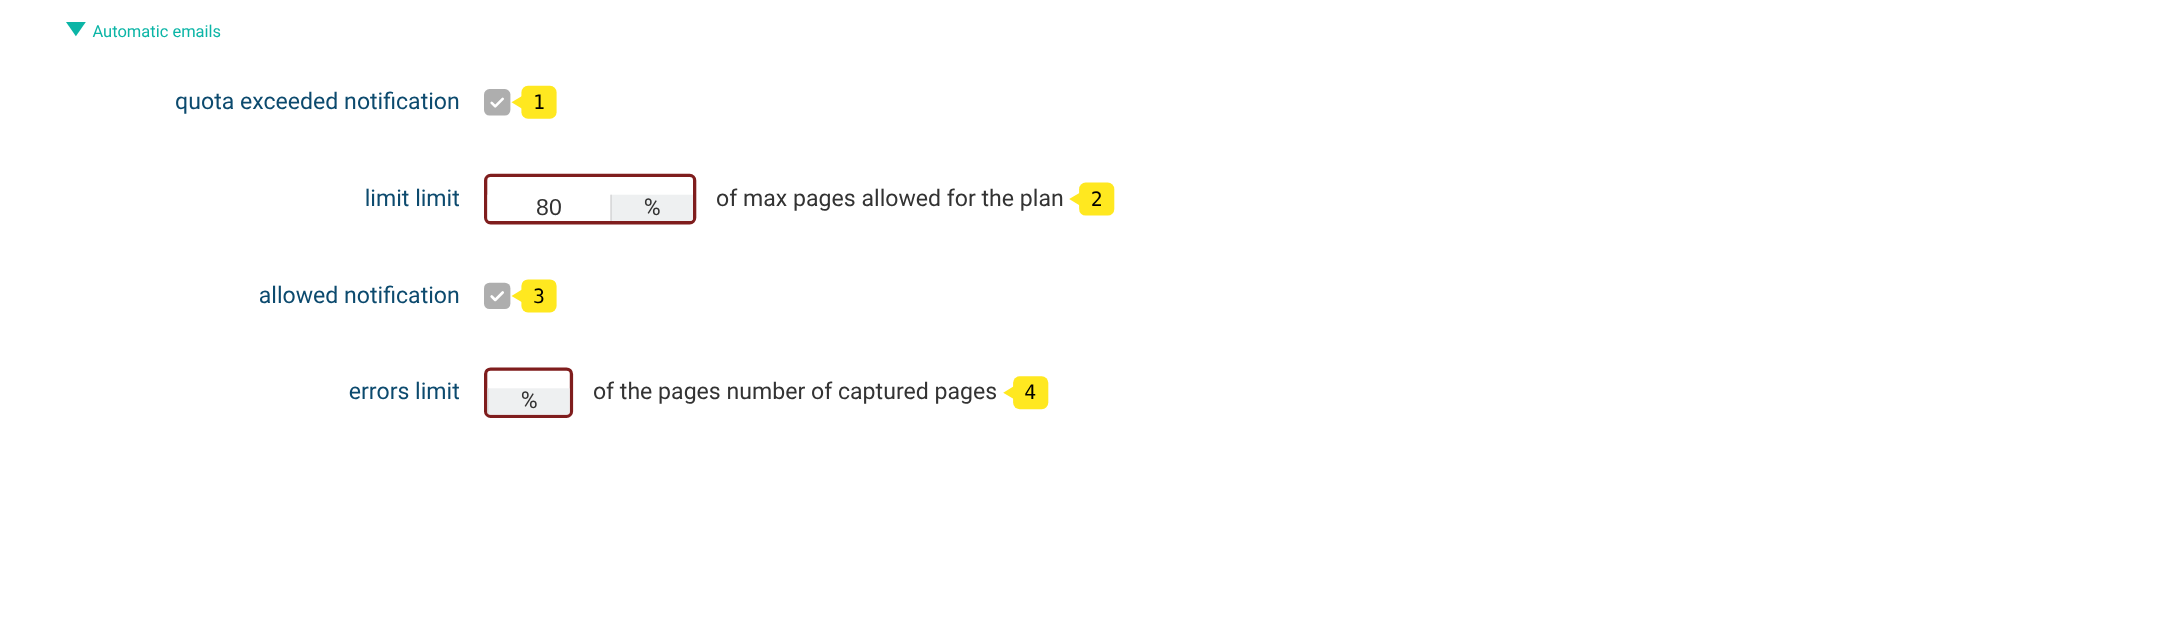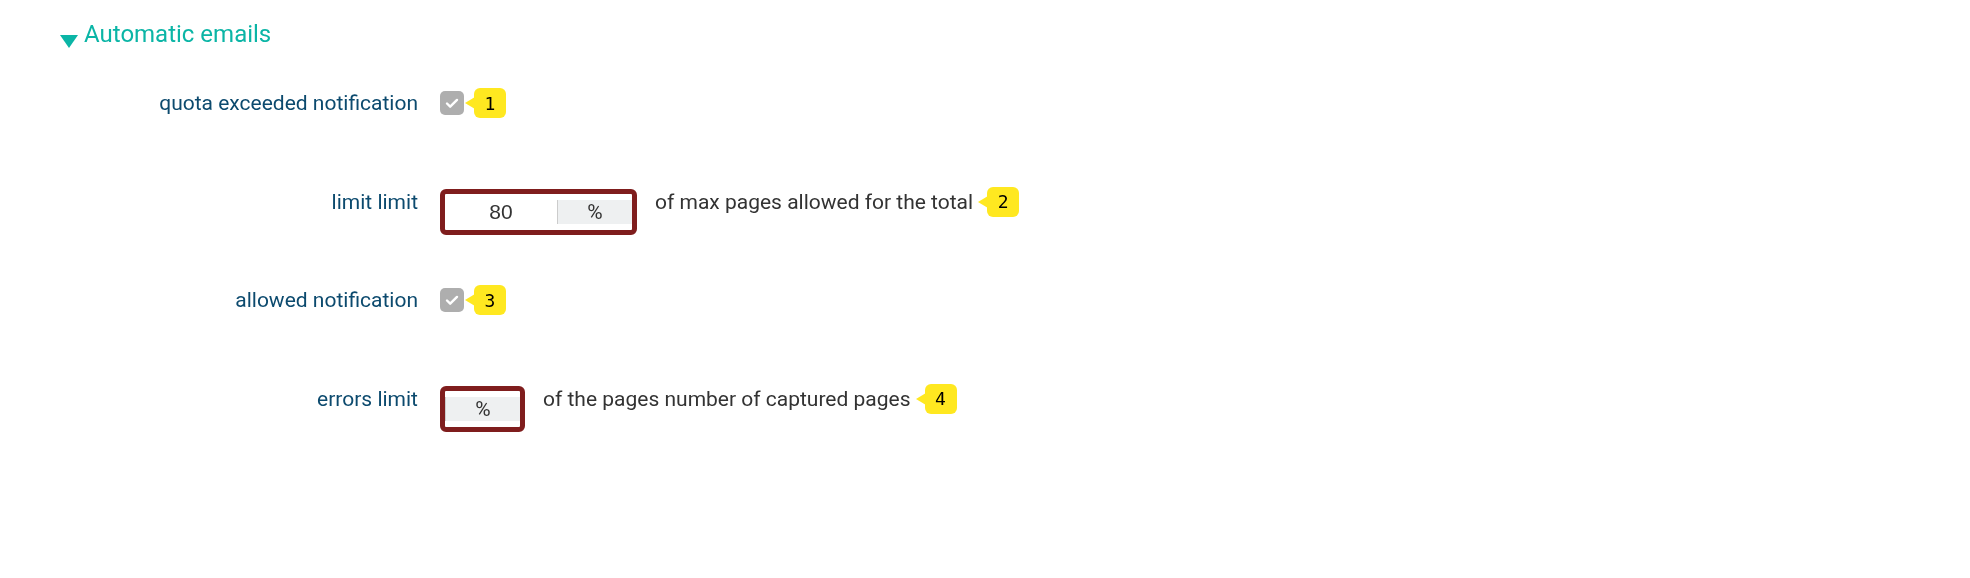--- a/index.html
+++ b/index.html
@@ -6,24 +6,24 @@
     body {
       font-family: -apple-system, BlinkMacSystemFont, "Segoe UI", Roboto, Helvetica, Arial, sans-serif;
       font-size: 21px;
       background: #fff;
       color: #333;
       padding: 20px 60px;
       width: 1970px;
     }
     .section-header {
       display: flex;
-      align-items: flex-end;
+      align-items: flex-start;
       gap: 6px;
       color: #0bb5a6;
-      font-size: 24px;
+      font-size: 15px;
       margin-bottom: 40px;
       cursor: pointer;
       user-select: none;
     }
     .section-header .tri {
       width: 0; height: 0;
       border-left: 9px solid transparent;
       border-right: 9px solid transparent;
       border-top: 13px solid #0bb5a6;
     }
@@ -69,26 +69,25 @@
       background: #aeaeae;
     }
     .chk.unchecked {
       background: #fff;
       border: 2px solid #c9c9c9;
     }
     .chk svg { width: 16px; height: 16px; }
     
     .igroup {
       display: inline-flex;
-      align-items: center;
+      align-items: flex-end;
       height: 46px;
-      border: 5px solid #7f1d1d;
+      border: 3px solid #7f1d1d;
       border-radius: 6px;
       overflow: hidden;
-      margin-top: 21px;
     }
     .igroup input[type="text"] {
       width: 112px;
       border: none;
       text-align: center;
       font-size: 21px;
       color: #333;
       outline: none;
       background: #fff;
     }
@@ -153,21 +152,21 @@
   </div>
 
   <div class="form-row">
     <div class="label-col">limit limit</div>
     <div class="control-col">
       <div class="igroup">
         <input type="text" value="80" style="">
         <span class="addon">%</span>
       </div>
       <span class="desc">
-        <span>of max pages allowed for the total</span>
+        <span>of max pages allowed for the plan</span>
         <span class="callout ml">2</span>
       </span>
     </div>
   </div>
 
   <div class="form-row">
     <div class="label-col">allowed notification</div>
     <div class="control-col">
       <span class="chk checked">
         <svg viewBox="0 0 16 16">

